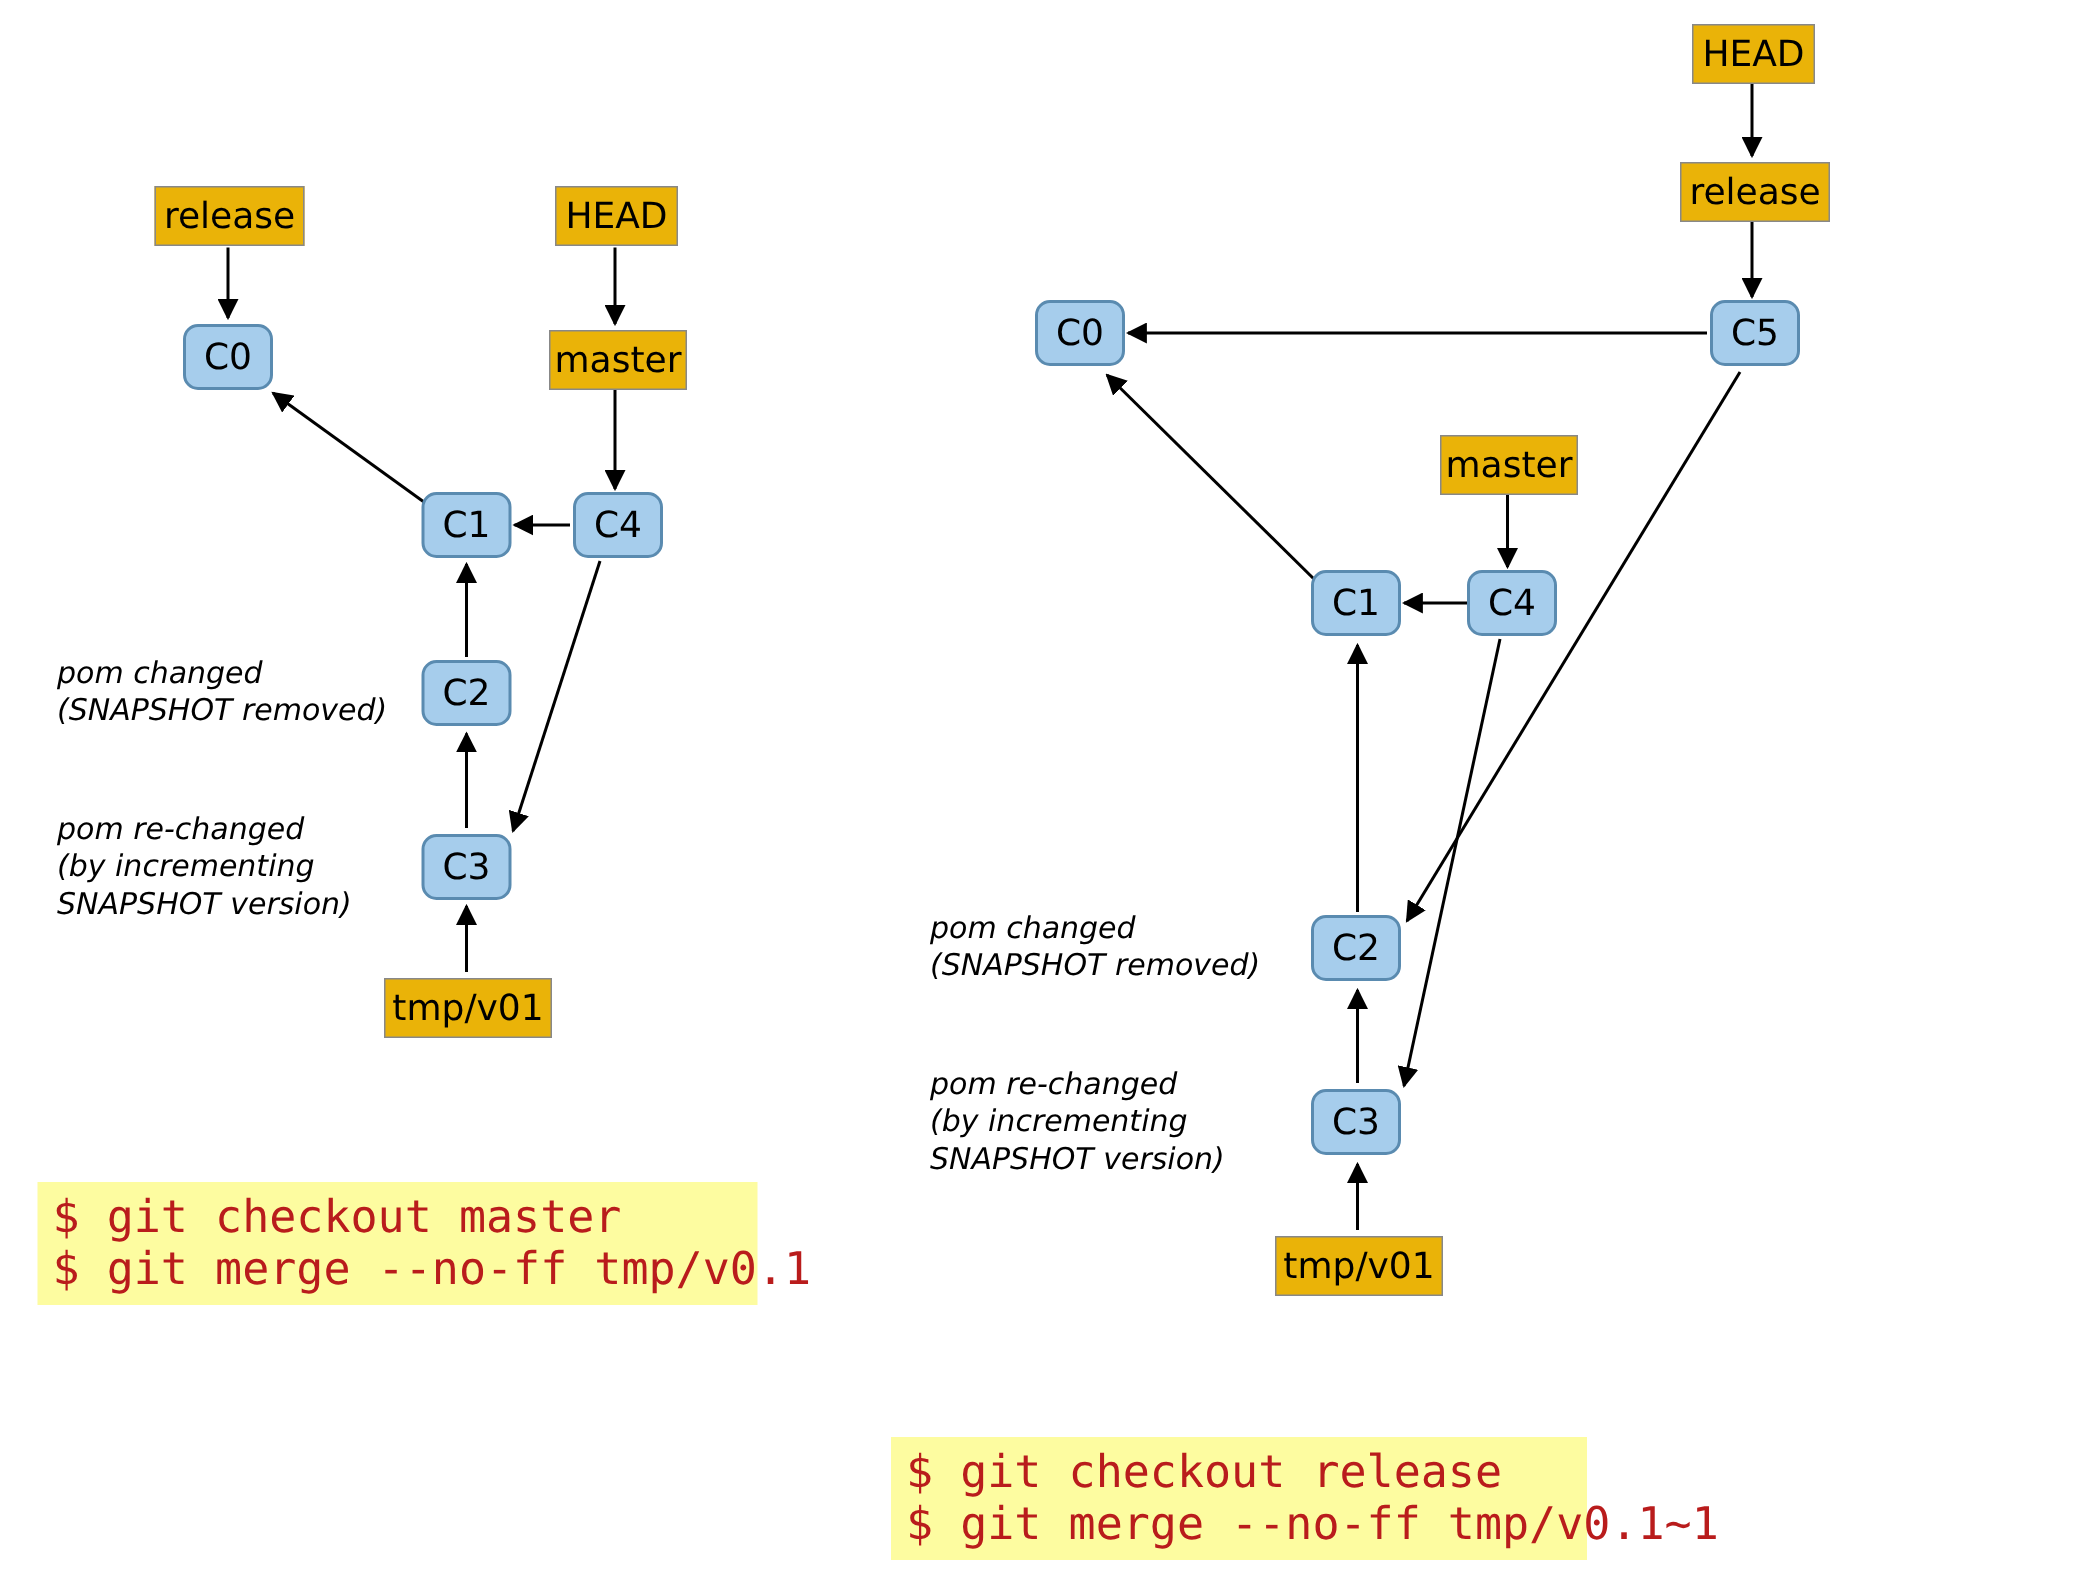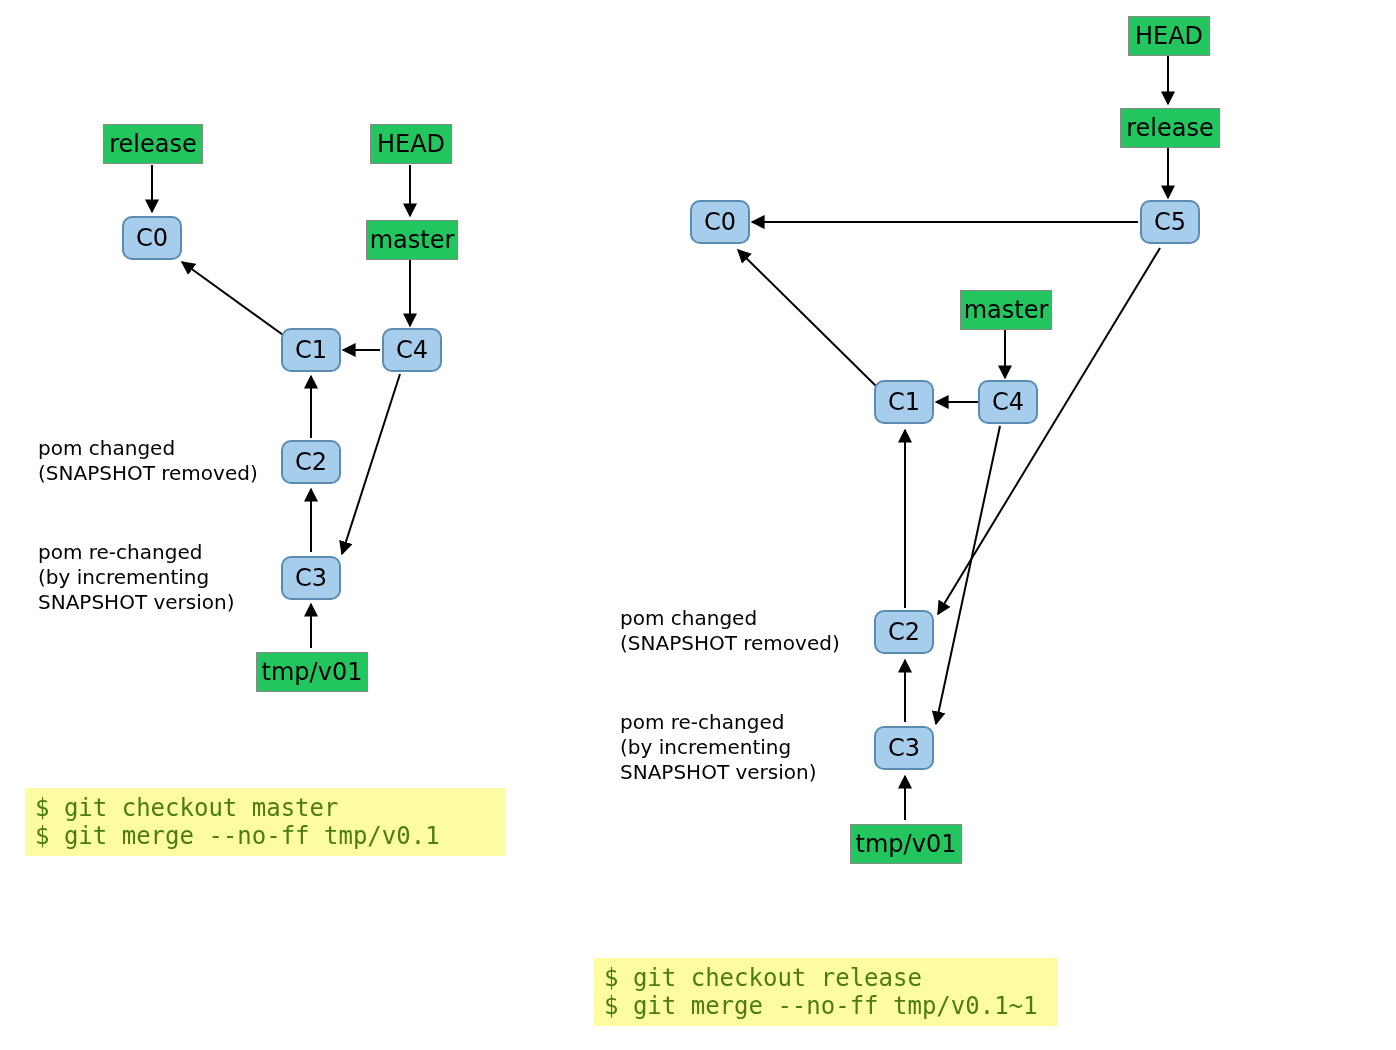--- a/index.html
+++ b/index.html
@@ -29,45 +29,46 @@
     border-radius: 10px;
     box-sizing: border-box;
     display: flex;
     align-items: center;
     justify-content: center;
     font-size: 24px;
     color: #000;
   }
   .node-ref {
     position: absolute;
-    background: #22c55e;
+    background: #eab308;
     border: 1px solid #888;
     box-sizing: border-box;
     display: flex;
     align-items: center;
     justify-content: center;
     font-size: 24px;
     color: #000;
     padding: 19px 10px;
     white-space: nowrap;
   }
   .annotation {
     position: absolute;
+    font-style: italic;
     font-size: 20px;
     line-height: 1.25;
     color: #000;
     white-space: pre;
     text-align: left;
   }
   .cmdbox {
     position: absolute;
     background: #fdfca0;
     font-family: "DejaVu Sans Mono", "Liberation Mono", monospace;
-    font-size: 24px;
-    color: #4d7c0f;
+    font-size: 30px;
+    color: #b91c1c;
     padding: 6px 10px;
     white-space: pre;
     box-sizing: border-box;
   }
 </style>
 </head>
 <body>
 
 <div class="canvas">
 

